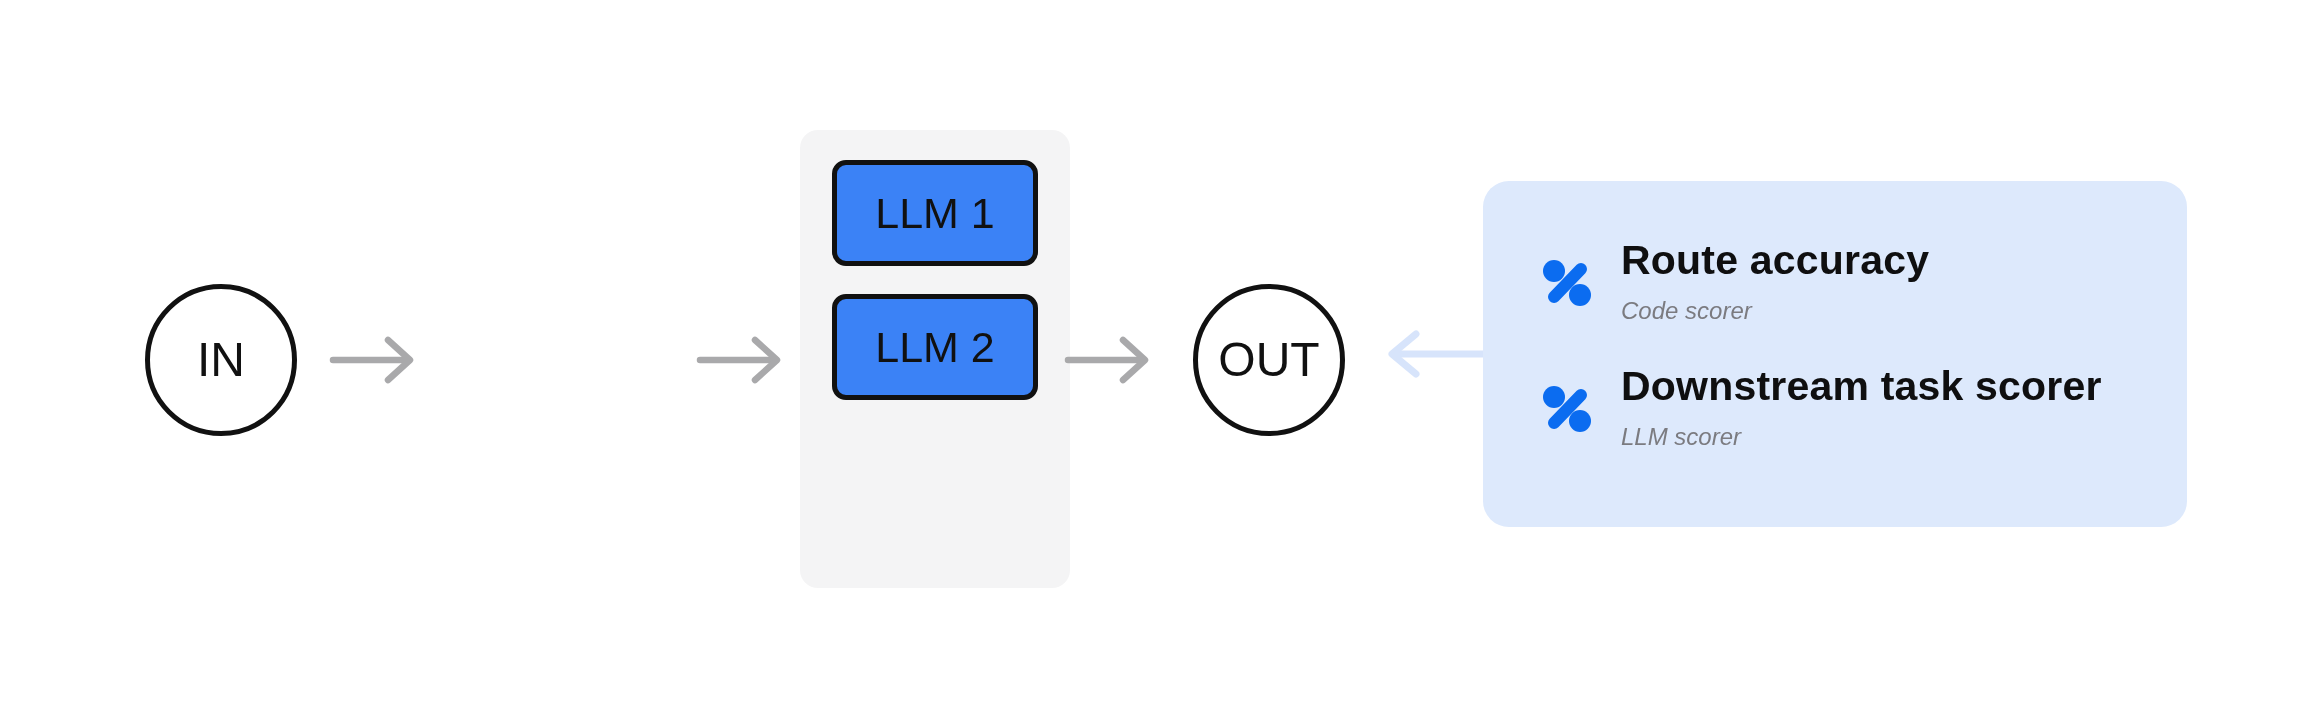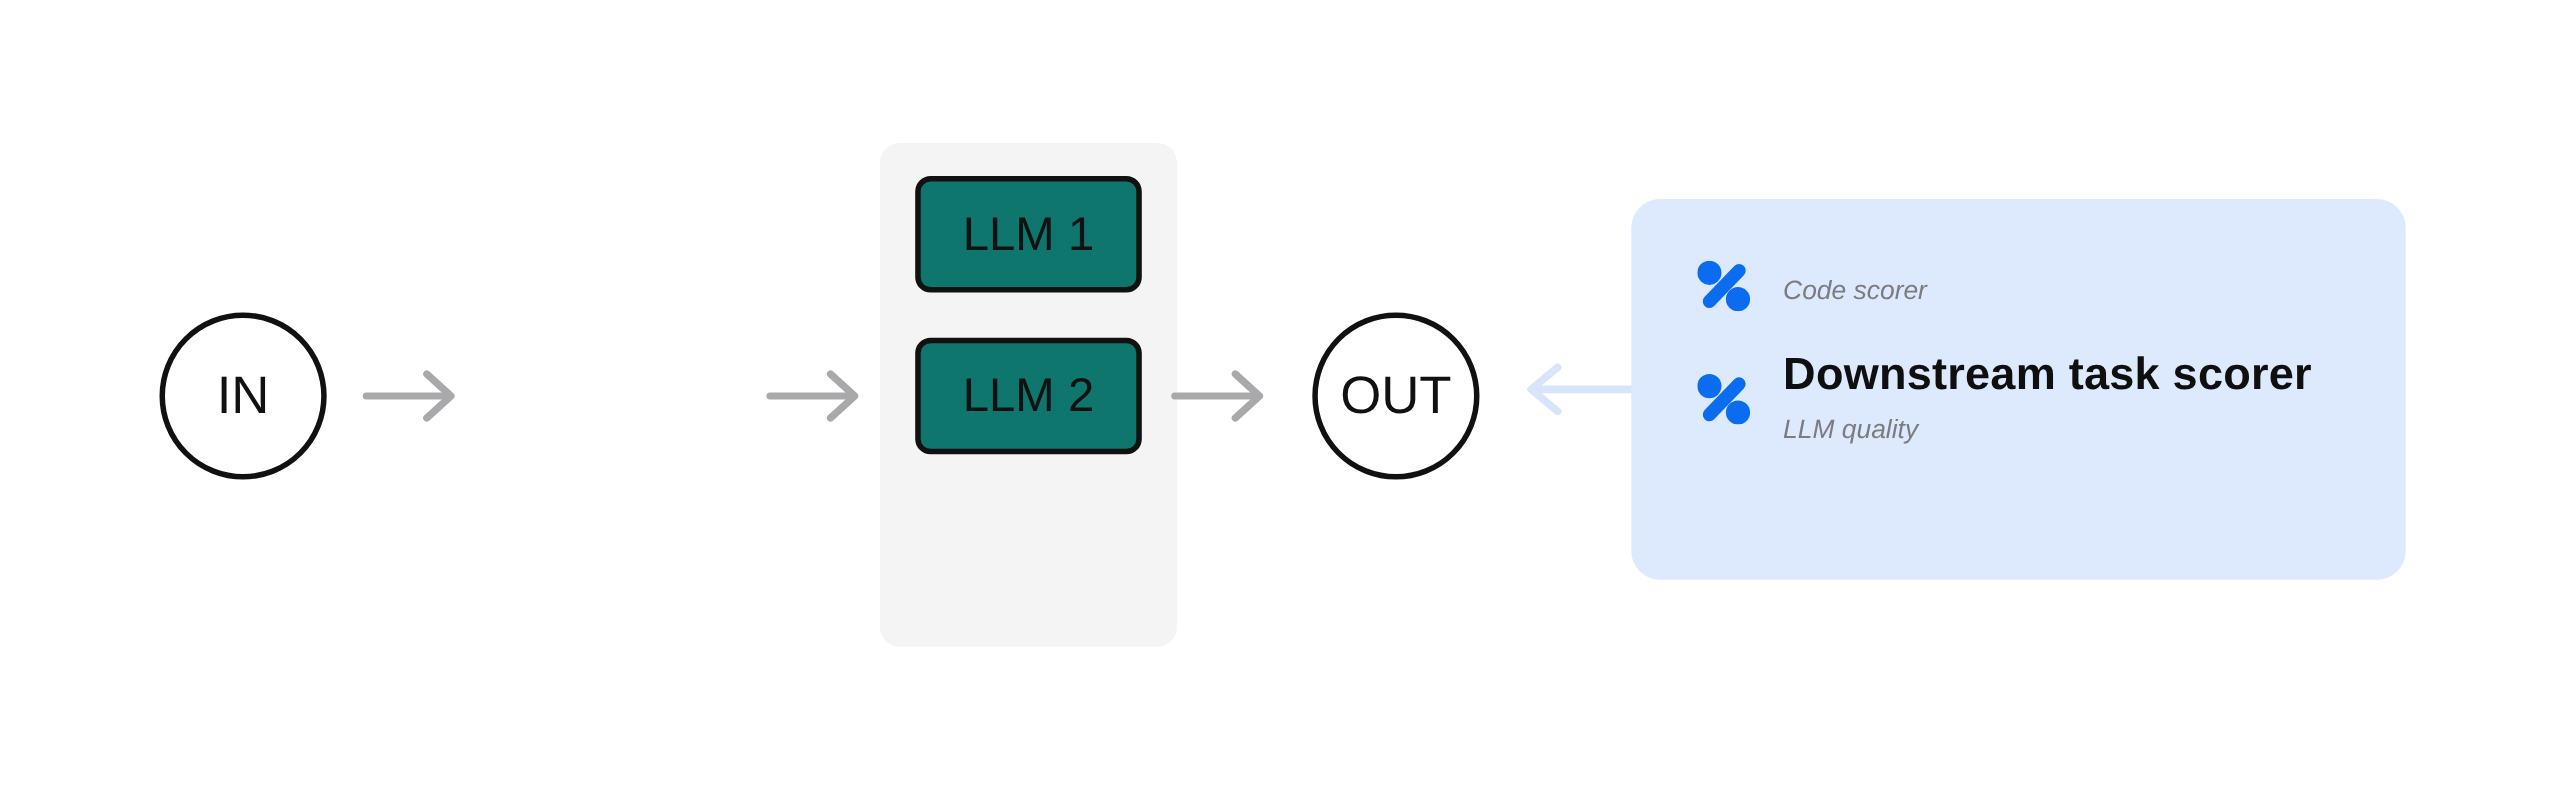--- a/index.html
+++ b/index.html
@@ -47,31 +47,31 @@
     position: absolute;
     left: 800px; top: 130px;
     width: 270px; height: 458px;
     background: var(--group-bg);
     border-radius: 18px;
   }
   .llm-node {
     position: absolute;
     left: 32px;
     width: 206px; height: 106px;
-    background: #0f766e;
+    background: #3b82f6;
     border: 5px solid var(--node-stroke);
     border-radius: 14px;
     display: flex; align-items: center; justify-content: center;
     color: var(--node-text);
     font-size: 43px;
     line-height: 1;
     white-space: nowrap;
   }
   .llm-node--1 { top: 30px; }
-  .llm-node--2 { top: 177px; }
+  .llm-node--2 { top: 164px; }
   .llm-node--3 { top: 320px; }
 
   .arrow { position: absolute; display: block; }
   .arrow--gray { color: var(--arrow-gray); }
   .arrow--blue { color: var(--arrow-blue); }
   .arrow--1 { left: 329px;  top: 336px; }
   .arrow--2 { left: 696px;  top: 336px; }
   .arrow--3 { left: 1064px; top: 336px; }
   .arrow--card { left: 1384px; top: 330px; }
 
@@ -150,30 +150,31 @@
 
   <div class="scorecard">
 
     <div class="scorer-row">
       <svg class="scorer-icon" viewBox="0 0 48 46" aria-hidden="true">
         <line x1="11" y1="37" x2="38" y2="9" stroke="currentColor" stroke-width="12" stroke-linecap="round"></line>
         <circle cx="11" cy="11" r="11" fill="currentColor"></circle>
         <circle cx="37" cy="35" r="11" fill="currentColor"></circle>
       </svg>
       <div>
+        <div class="scorer-title">Route accuracy</div>
         <div class="scorer-sub">Code scorer</div>
       </div>
     </div>
 
     <div class="scorer-row">
       <svg class="scorer-icon" viewBox="0 0 48 46" aria-hidden="true">
         <line x1="11" y1="37" x2="38" y2="9" stroke="currentColor" stroke-width="12" stroke-linecap="round"></line>
         <circle cx="11" cy="11" r="11" fill="currentColor"></circle>
         <circle cx="37" cy="35" r="11" fill="currentColor"></circle>
       </svg>
       <div>
         <div class="scorer-title">Downstream task scorer</div>
-        <div class="scorer-sub">LLM quality</div>
+        <div class="scorer-sub">LLM scorer</div>
       </div>
     </div>
 
   </div>
 </div>
 
 </body></html>

